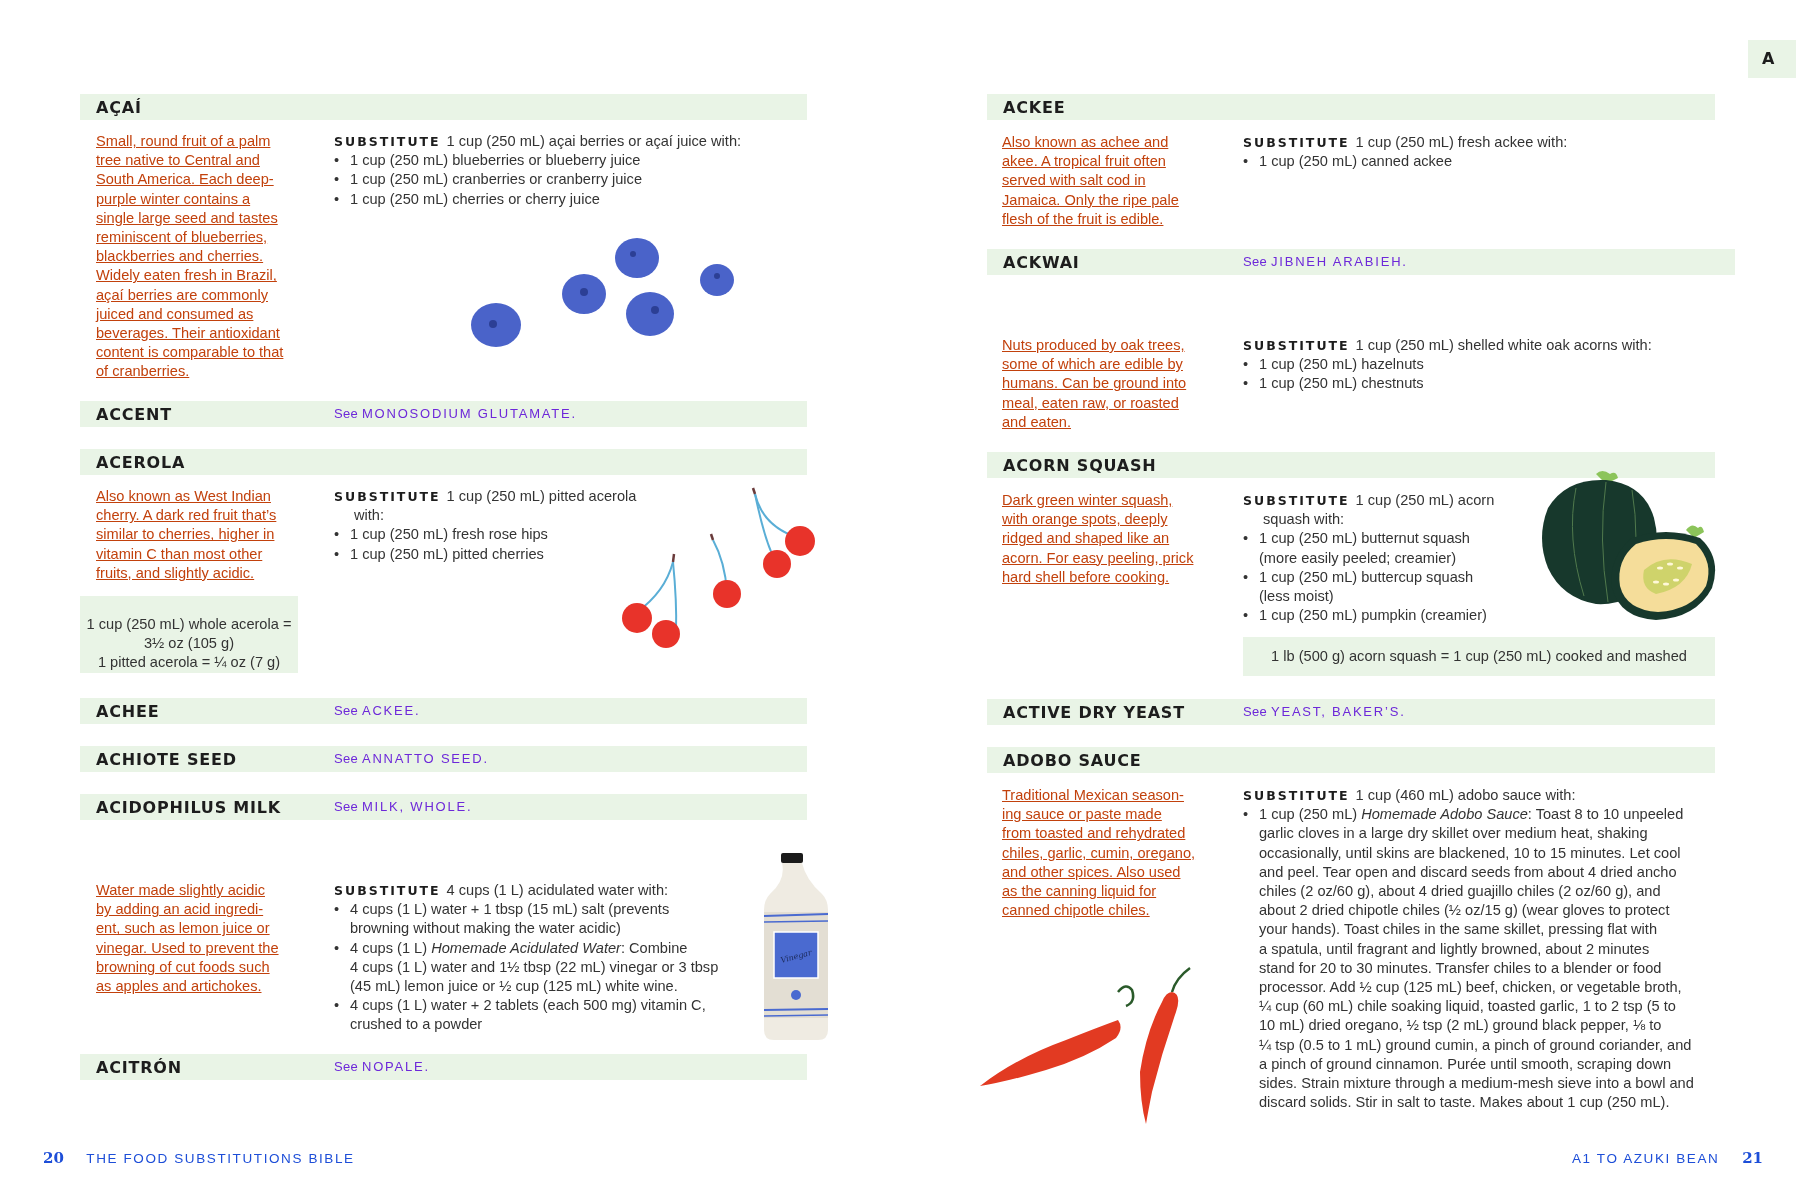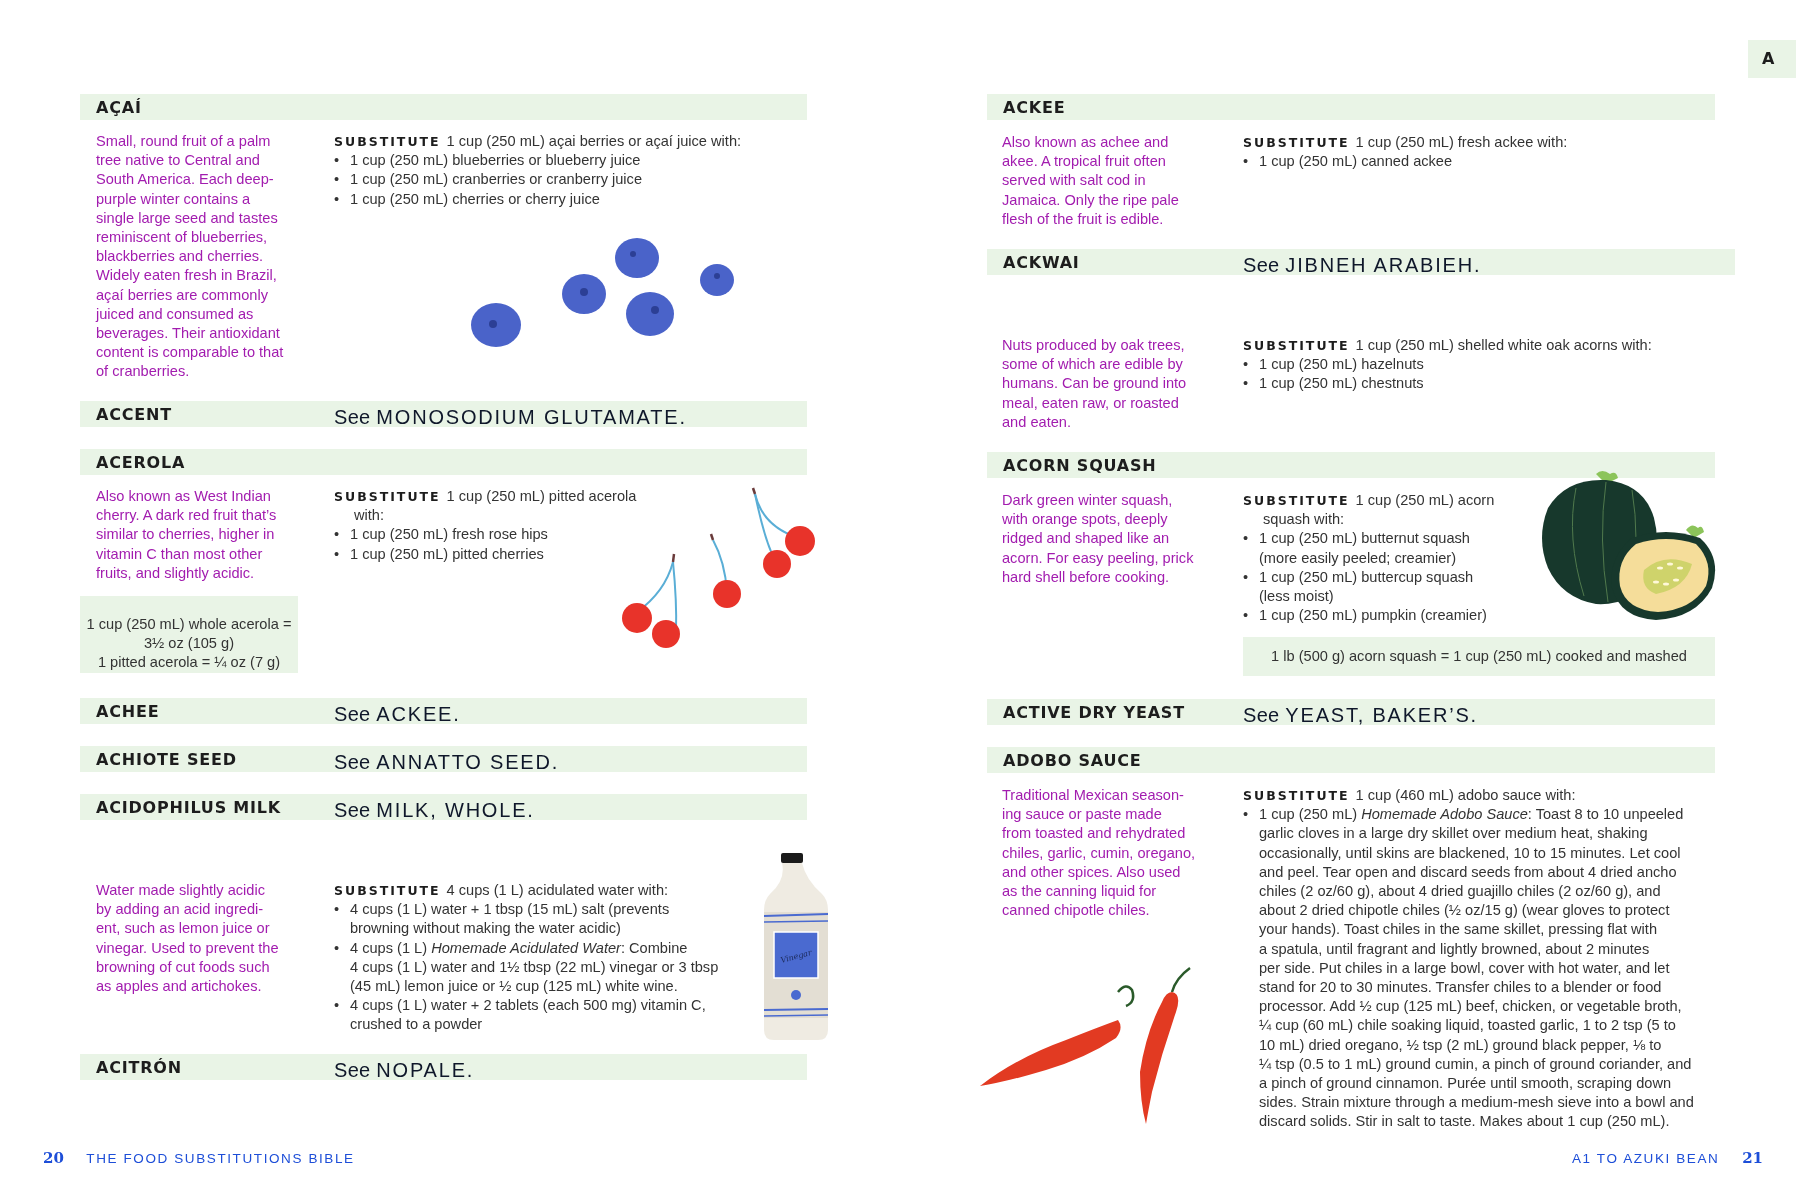--- a/index.html
+++ b/index.html
@@ -2,23 +2,23 @@
 <html><head>
 <meta charset="utf-8">
 <style>
   html, body { margin:0; padding:0; }
   body { width:1796px; height:1196px; background:#ffffff; position:relative; overflow:hidden;
          font-family:"Liberation Sans", "DejaVu Sans", sans-serif; color:#2b2b2b; }
   .page { position:absolute; top:12px; height:996px; }
   .bar { position:absolute; height:26px; background:#e9f4e6; }
   .bar .term { position:absolute; left:16px; top:4px; font-family:"DejaVu Sans", sans-serif; font-weight:bold;
                font-size:16px; letter-spacing:0.8px; color:#1d1d1d; white-space:nowrap; }
-  .bar .see { position:absolute; top:5px; font-size:20px; color:#0f172a; white-space:nowrap; letter-spacing:0.3px; }
+  .bar .see { position:absolute; top:5px; font-size:13px; color:#6d28d9; white-space:nowrap; letter-spacing:0.3px; }
   .bar .see .ref { letter-spacing:1.8px; }
-  .desc { position:absolute; font-size:14.6px; line-height:19.2px; color:#a21caf; }
+  .desc { position:absolute; font-size:14.6px; line-height:19.2px; color:#c2410c;text-decoration:underline; }
   .desc div { white-space:nowrap; }
   .sub { position:absolute; font-size:14.6px; line-height:19.2px; color:#333; }
   .sub div { white-space:nowrap; }
   .sub .lbl { font-family:"DejaVu Sans", sans-serif; font-weight:bold; font-size:12.5px; letter-spacing:2px; color:#1d1d1d; margin-right:6px; }
   .sub .bullet { position:relative; padding-left:16px; }
   .sub .bullet::before { content:"•"; position:absolute; left:0; top:0; }
   .sub .cont { padding-left:16px; }
   .sub .cont2 { padding-left:20px; }
   .note { position:absolute; background:#e9f4e6; font-size:14.6px; line-height:19.2px; color:#333; text-align:center; }
   .footer { position:absolute; top:1137px; font-size:13.5px; letter-spacing:1.6px; color:#1d4ed8; white-space:nowrap; }
@@ -279,21 +279,20 @@
   <div class="sub" style="left:345px;top:774px;">
     <div><span class="lbl">SUBSTITUTE</span><span>1 cup (460 mL) adobo sauce with:</span></div>
     <div class="bullet"><span>1 cup (250 mL) </span><i>Homemade Adobo Sauce</i><span>: Toast 8 to 10 unpeeled</span></div>
     <div class="cont">garlic cloves in a large dry skillet over medium heat, shaking</div>
     <div class="cont">occasionally, until skins are blackened, 10 to 15 minutes. Let cool</div>
     <div class="cont">and peel. Tear open and discard seeds from about 4 dried ancho</div>
     <div class="cont">chiles (2 oz/60 g), about 4 dried guajillo chiles (2 oz/60 g), and</div>
     <div class="cont">about 2 dried chipotle chiles (½ oz/15 g) (wear gloves to protect</div>
     <div class="cont">your hands). Toast chiles in the same skillet, pressing flat with</div>
     <div class="cont">a spatula, until fragrant and lightly browned, about 2 minutes</div>
-    <div class="cont">per side. Put chiles in a large bowl, cover with hot water, and let</div>
     <div class="cont">stand for 20 to 30 minutes. Transfer chiles to a blender or food</div>
     <div class="cont">processor. Add ½ cup (125 mL) beef, chicken, or vegetable broth,</div>
     <div class="cont">¼ cup (60 mL) chile soaking liquid, toasted garlic, 1 to 2 tsp (5 to</div>
     <div class="cont">10 mL) dried oregano, ½ tsp (2 mL) ground black pepper, ⅛ to</div>
     <div class="cont">¼ tsp (0.5 to 1 mL) ground cumin, a pinch of ground coriander, and</div>
     <div class="cont">a pinch of ground cinnamon. Purée until smooth, scraping down</div>
     <div class="cont">sides. Strain mixture through a medium-mesh sieve into a bowl and</div>
     <div class="cont">discard solids. Stir in salt to taste. Makes about 1 cup (250 mL).</div>
   </div>
   <svg class="illus" style="left:78px;top:950px;" width="240" height="170" viewBox="0 0 240 170">

